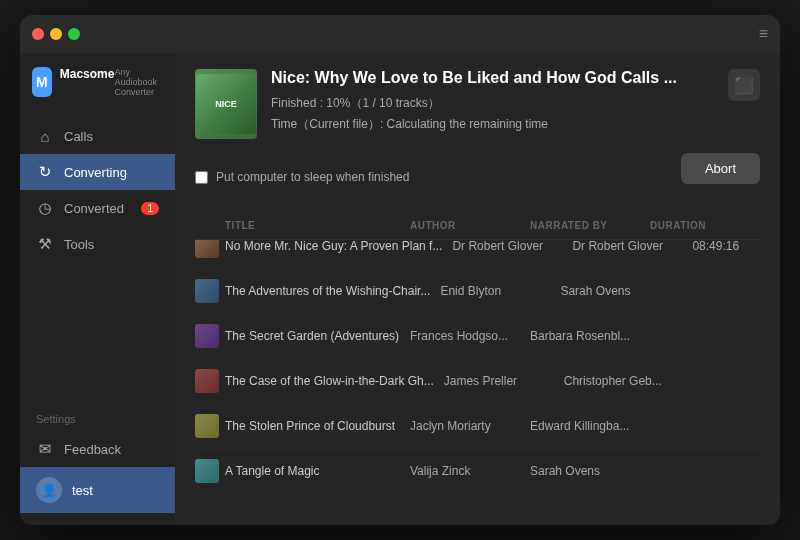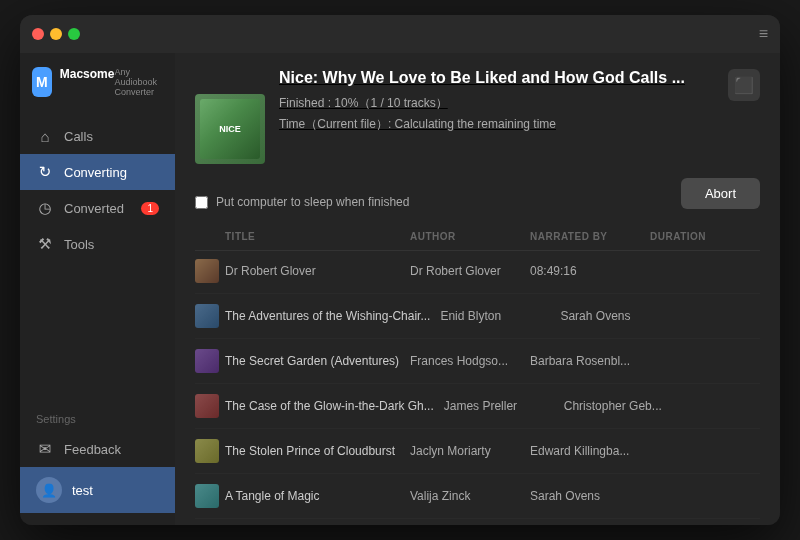--- a/index.html
+++ b/index.html
@@ -164,49 +164,47 @@
       background: #252525;
       flex-shrink: 0;
     }
     .current-book {
       display: flex;
       align-items: flex-start;
       gap: 14px;
       margin-bottom: 14px;
     }
     .book-cover {
-      width: 70px;
+      width: 62px;
       height: 70px;
       background: linear-gradient(135deg, #5a8a5a, #3a6a3a);
       border-radius: 4px;
       flex-shrink: 0;
       position: relative;
       overflow: hidden;
       display: flex;
       align-items: center;
       justify-content: center;
-      margin-top: 25px;
     }
     .book-cover-inner {
       width: 60px;
       height: 60px;
       background: linear-gradient(135deg, #6aaa6a 0%, #4a8a4a 40%, #2a5a2a 100%);
       border-radius: 3px;
       display: flex;
       flex-direction: column;
       align-items: center;
       justify-content: center;
       font-size: 7px;
       color: rgba(255,255,255,0.7);
       text-align: center;
       padding: 4px;
     }
     .book-info {
       flex: 1;
-      text-decoration: underline;
     }
     .book-title {
       color: #fff;
       font-size: 16px;
       font-weight: 600;
       margin-bottom: 8px;
     }
     .book-progress {
       color: #aaa;
       font-size: 12px;
@@ -266,21 +264,21 @@
       display: grid;
       grid-template-columns: 30px 1fr 120px 120px 80px 30px;
       padding: 8px 0;
       border-bottom: 1px solid #333;
       color: #666;
       font-size: 10px;
       font-weight: 600;
       letter-spacing: 0.5px;
       text-transform: uppercase;
       position: sticky;
-      top: 2px;
+      top: 16px;
       background: #252525;
     }
     .table-row {
       display: grid;
       grid-template-columns: 30px 1fr 120px 120px 80px 30px;
       padding: 10px 0;
       border-bottom: 1px solid #2a2a2a;
       align-items: center;
       cursor: pointer;
     }
@@ -435,20 +433,23 @@
           <div></div>
           <div>TITLE</div>
           <div>Author</div>
           <div>Narrated by</div>
           <div>DURATION</div>
           <div></div>
         </div>
 
         <div class="table-row">
           <div class="row-thumb thumb-1"></div>
+          <div class="row-title-cell">
+            <span class="row-title">No More Mr. Nice Guy: A Proven Plan f...</span>
+          </div>
           <div class="row-author">Dr Robert Glover</div>
           <div class="row-narrator">Dr Robert Glover</div>
           <div class="row-duration">08:49:16</div>
           <div class="row-status"></div>
         </div>
 
 
         <div class="table-row">
           <div class="row-thumb thumb-3"></div>
           <div class="row-title-cell">

